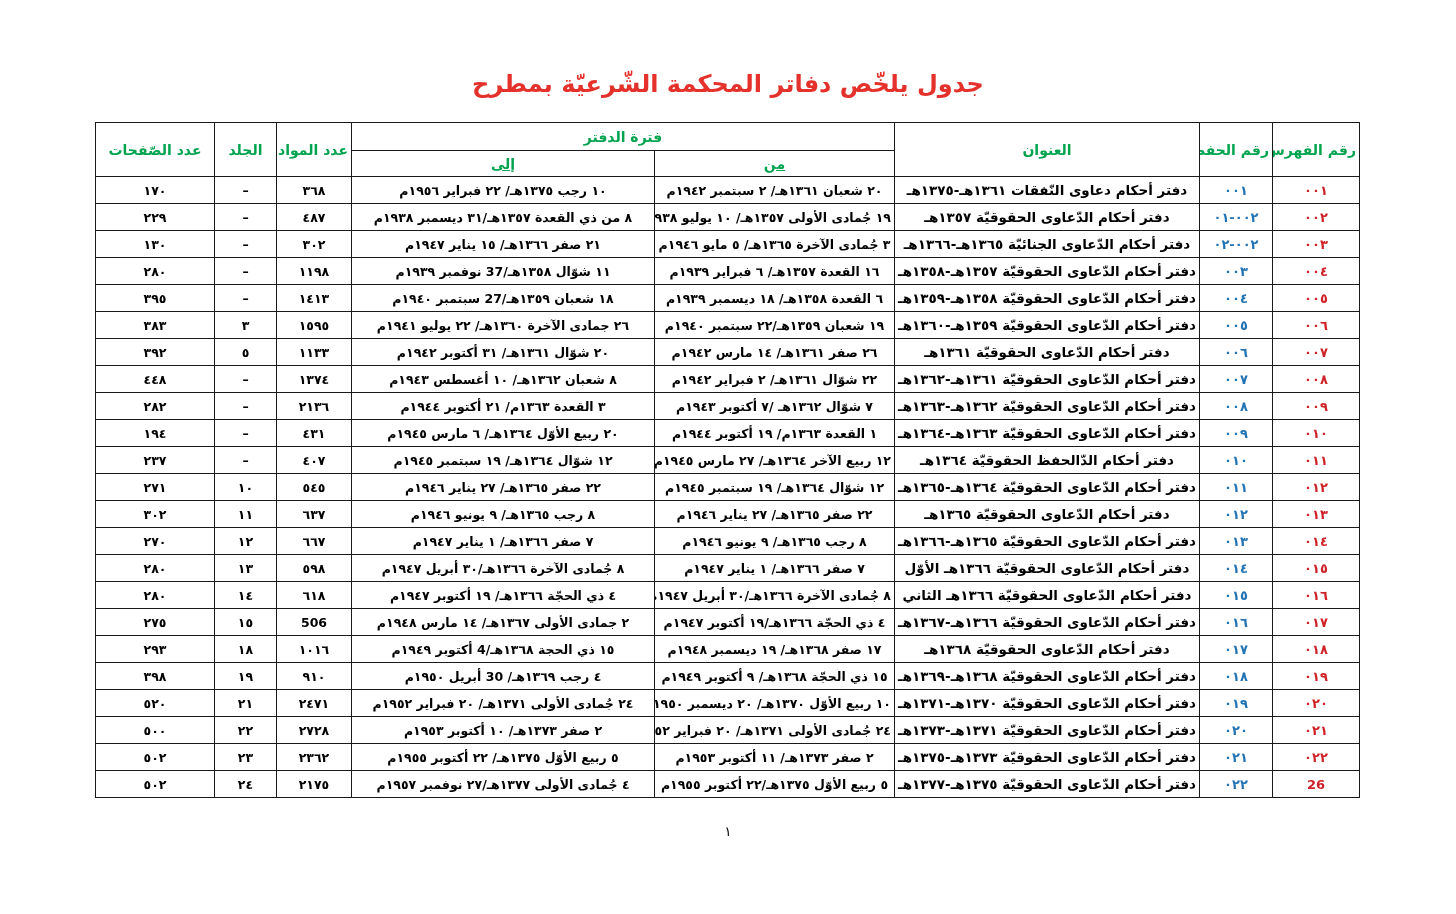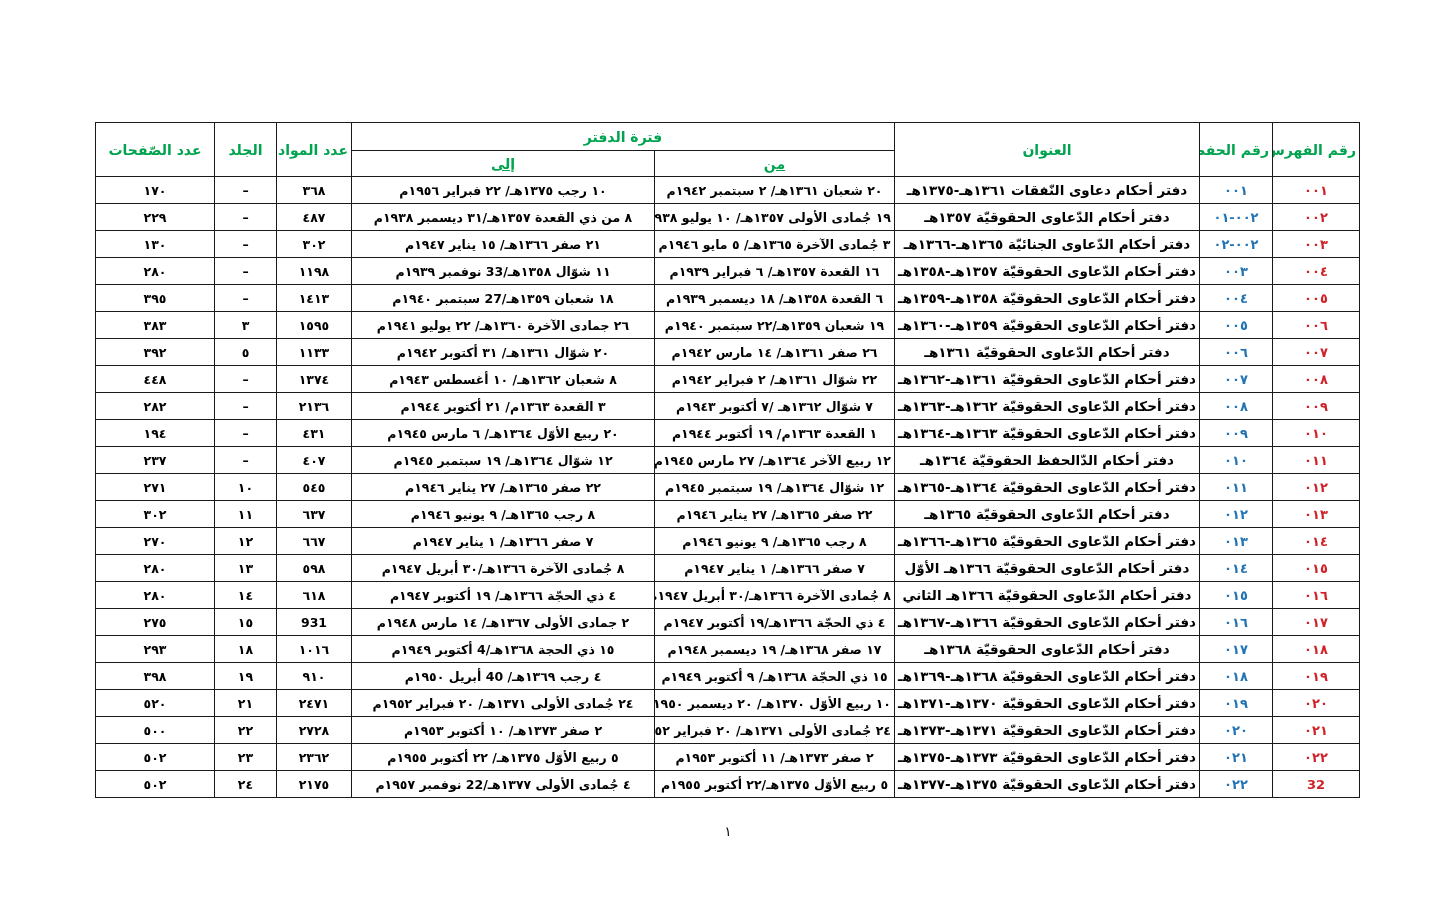--- a/index.html
+++ b/index.html
@@ -52,20 +52,21 @@
     position:absolute;top:824px;left:0;right:0;
     text-align:center;color:#000;
     font-size:13px;font-weight:normal;
   }
 </style>
 </head>
 <body>
 
 <div class="page">
 
+  <div class="doc-title">جدول يلخّص دفاتر المحكمة الشّرعيّة بمطرح</div>
 
   <table class="registers">
     <colgroup>
       <col style="width:87px">
       <col style="width:73px">
       <col style="width:305px">
       <col style="width:240px">
       <col style="width:303px">
       <col style="width:75px">
       <col style="width:62px">
@@ -118,21 +119,21 @@
     <td class="c-articles">٣٠٢</td>
     <td class="c-volume">–</td>
     <td class="c-pages">١٣٠</td>
   </tr>
 
   <tr>
     <td class="c-index">٠٠٤</td>
     <td class="c-archive"><span dir="ltr">٠٠٣</span></td>
     <td class="c-title">دفتر أحكام الدّعاوى الحقوقيّة ١٣٥٧هـ-١٣٥٨هـ</td>
     <td class="c-from">١٦ القعدة ١٣٥٧هـ/ ٦ فبراير ١٩٣٩م</td>
-    <td class="c-to">١١ شوّال ١٣٥٨هـ/33 نوفمبر ١٩٣٩م</td>
+    <td class="c-to">١١ شوّال ١٣٥٨هـ/37 نوفمبر ١٩٣٩م</td>
     <td class="c-articles">١١٩٨</td>
     <td class="c-volume">–</td>
     <td class="c-pages">٢٨٠</td>
   </tr>
 
   <tr>
     <td class="c-index">٠٠٥</td>
     <td class="c-archive"><span dir="ltr">٠٠٤</span></td>
     <td class="c-title">دفتر أحكام الدّعاوى الحقوقيّة ١٣٥٨هـ-١٣٥٩هـ</td>
     <td class="c-from">٦ القعدة ١٣٥٨هـ/ ١٨ ديسمبر ١٩٣٩م</td>
@@ -262,42 +263,42 @@
     <td class="c-volume">١٤</td>
     <td class="c-pages">٢٨٠</td>
   </tr>
 
   <tr>
     <td class="c-index">٠١٧</td>
     <td class="c-archive"><span dir="ltr">٠١٦</span></td>
     <td class="c-title">دفتر أحكام الدّعاوى الحقوقيّة ١٣٦٦هـ-١٣٦٧هـ</td>
     <td class="c-from">٤ ذي الحجّة ١٣٦٦هـ/١٩ أكتوبر ١٩٤٧م</td>
     <td class="c-to">٢ جمادى الأولى ١٣٦٧هـ/ ١٤ مارس ١٩٤٨م</td>
-    <td class="c-articles">931</td>
+    <td class="c-articles">506</td>
     <td class="c-volume">١٥</td>
     <td class="c-pages">٢٧٥</td>
   </tr>
 
   <tr>
     <td class="c-index">٠١٨</td>
     <td class="c-archive"><span dir="ltr">٠١٧</span></td>
     <td class="c-title">دفتر أحكام الدّعاوى الحقوقيّة ١٣٦٨هـ</td>
     <td class="c-from">١٧ صفر ١٣٦٨هـ/ ١٩ ديسمبر ١٩٤٨م</td>
     <td class="c-to">١٥ ذي الحجة ١٣٦٨هـ/4 أكتوبر ١٩٤٩م</td>
     <td class="c-articles">١٠١٦</td>
     <td class="c-volume">١٨</td>
     <td class="c-pages">٢٩٣</td>
   </tr>
 
   <tr>
     <td class="c-index">٠١٩</td>
     <td class="c-archive"><span dir="ltr">٠١٨</span></td>
     <td class="c-title">دفتر أحكام الدّعاوى الحقوقيّة ١٣٦٨هـ-١٣٦٩هـ</td>
     <td class="c-from">١٥ ذي الحجّة ١٣٦٨هـ/ ٩ أكتوبر ١٩٤٩م</td>
-    <td class="c-to">٤ رجب ١٣٦٩هـ/ 40 أبريل ١٩٥٠م</td>
+    <td class="c-to">٤ رجب ١٣٦٩هـ/ 30 أبريل ١٩٥٠م</td>
     <td class="c-articles">٩١٠</td>
     <td class="c-volume">١٩</td>
     <td class="c-pages">٣٩٨</td>
   </tr>
 
   <tr>
     <td class="c-index">٠٢٠</td>
     <td class="c-archive"><span dir="ltr">٠١٩</span></td>
     <td class="c-title">دفتر أحكام الدّعاوى الحقوقيّة ١٣٧٠هـ-١٣٧١هـ</td>
     <td class="c-from">١٠ ربيع الأوّل ١٣٧٠هـ/ ٢٠ ديسمبر ١٩٥٠م</td>
@@ -323,25 +324,25 @@
     <td class="c-archive"><span dir="ltr">٠٢١</span></td>
     <td class="c-title">دفتر أحكام الدّعاوى الحقوقيّة ١٣٧٣هـ-١٣٧٥هـ</td>
     <td class="c-from">٢ صفر ١٣٧٣هـ/ ١١ أكتوبر ١٩٥٣م</td>
     <td class="c-to">٥ ربيع الأوّل ١٣٧٥هـ/ ٢٢ أكتوبر ١٩٥٥م</td>
     <td class="c-articles">٢٣٦٢</td>
     <td class="c-volume">٢٣</td>
     <td class="c-pages">٥٠٢</td>
   </tr>
 
   <tr>
-    <td class="c-index">32</td>
+    <td class="c-index">26</td>
     <td class="c-archive"><span dir="ltr">٠٢٢</span></td>
     <td class="c-title">دفتر أحكام الدّعاوى الحقوقيّة ١٣٧٥هـ-١٣٧٧هـ</td>
     <td class="c-from">٥ ربيع الأوّل ١٣٧٥هـ/٢٢ أكتوبر ١٩٥٥م</td>
-    <td class="c-to">٤ جُمادى الأولى ١٣٧٧هـ/22 نوفمبر ١٩٥٧م</td>
+    <td class="c-to">٤ جُمادى الأولى ١٣٧٧هـ/٢٧ نوفمبر ١٩٥٧م</td>
     <td class="c-articles">٢١٧٥</td>
     <td class="c-volume">٢٤</td>
     <td class="c-pages">٥٠٢</td>
   </tr>
 </tbody>
   </table>
 
   <div class="page-number">١</div>
 
 </div>

